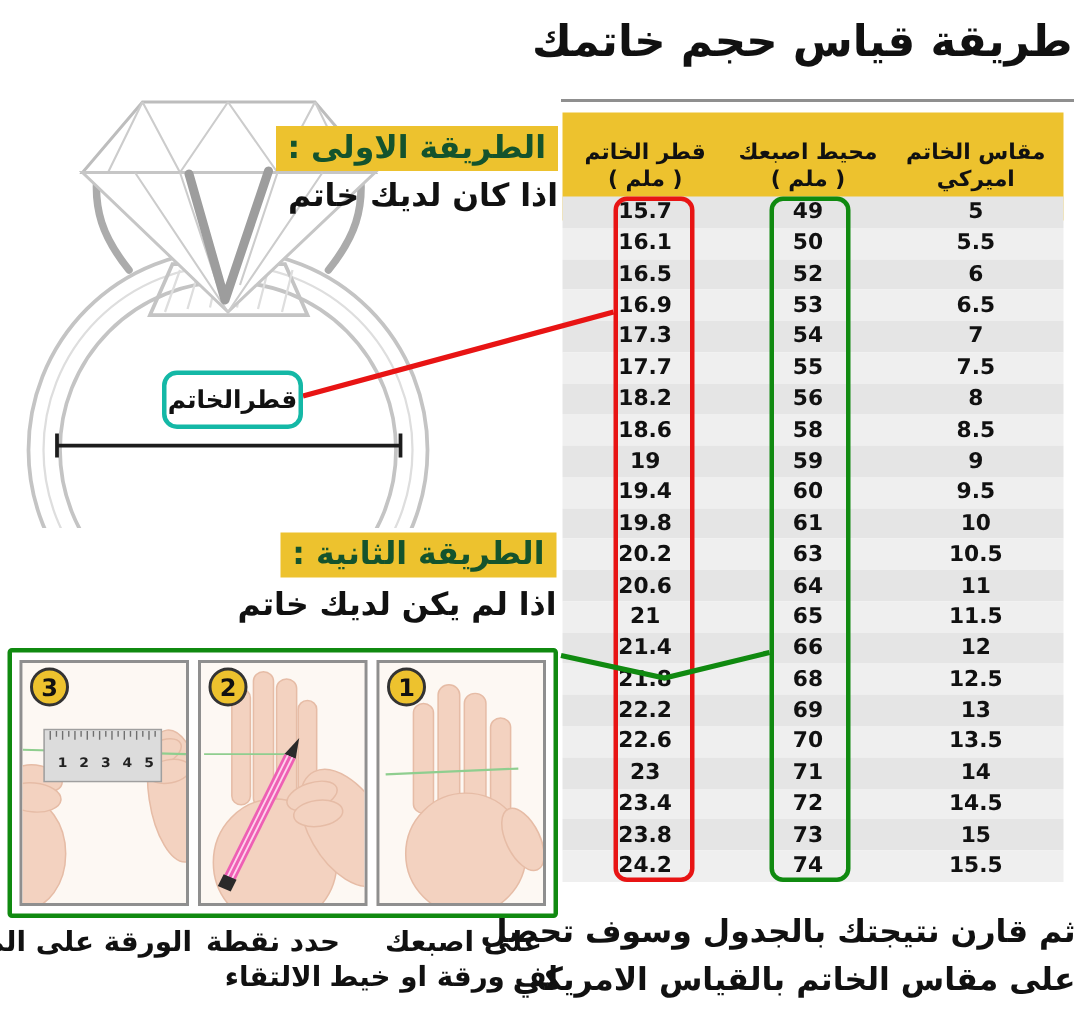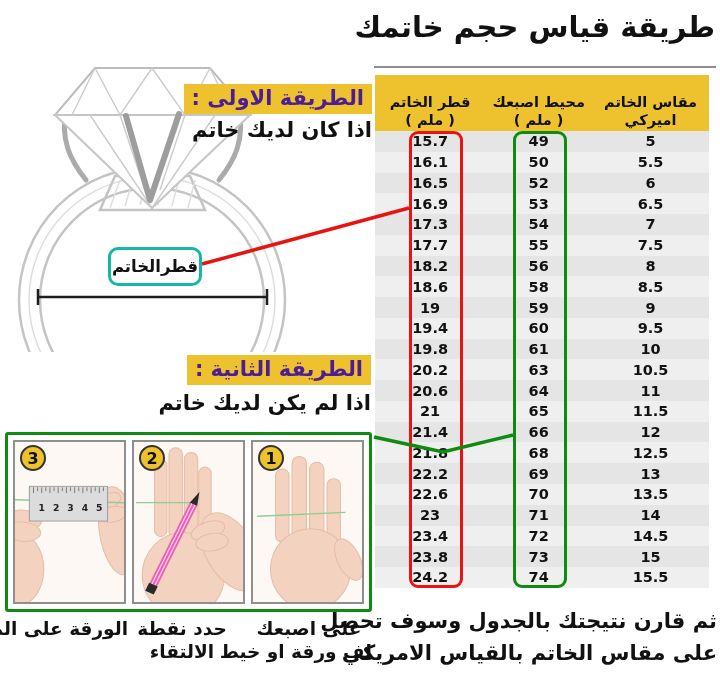--- a/index.html
+++ b/index.html
@@ -39,21 +39,21 @@
              pointer-events:none; }
 
   
   .ring-sketch { position:absolute; left:0; top:40px; width:290px; height:312px; z-index:1; }
   .dia-label { position:absolute; left:108px; top:247px; width:94px; height:39px; z-index:7;
                background:#fff; border:3px solid #14b8a6; border-radius:10px;
                display:flex; align-items:center; justify-content:center;
                font-size:16.5px; font-weight:bold; color:#111; direction:rtl; }
 
   
-  .m-label { position:absolute; background:#edc22e; color:#4c1d95; font-weight:bold;
+  .m-label { position:absolute; background:#edc22e; color:#14532d; font-weight:bold;
              font-size:21px; padding:2px 8px 4px; direction:rtl; white-space:nowrap; z-index:3; }
   .m-desc  { position:absolute; color:#111; font-weight:bold; font-size:21px;
              direction:rtl; white-space:nowrap; z-index:3; }
   .m1  { right:348px; top:84px; }
   .m1d { right:348px; top:118px; }
   .m2  { right:349px; top:355px; }
   .m2d { right:349px; top:391px; }
 
   
   .steps-box { position:absolute; left:5px; top:432px; width:367px; height:180px;

